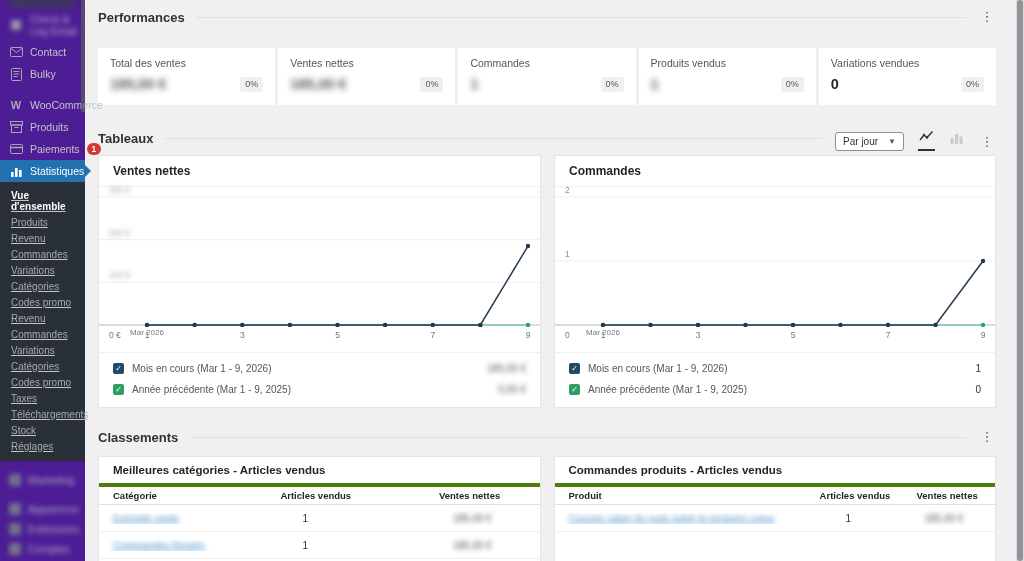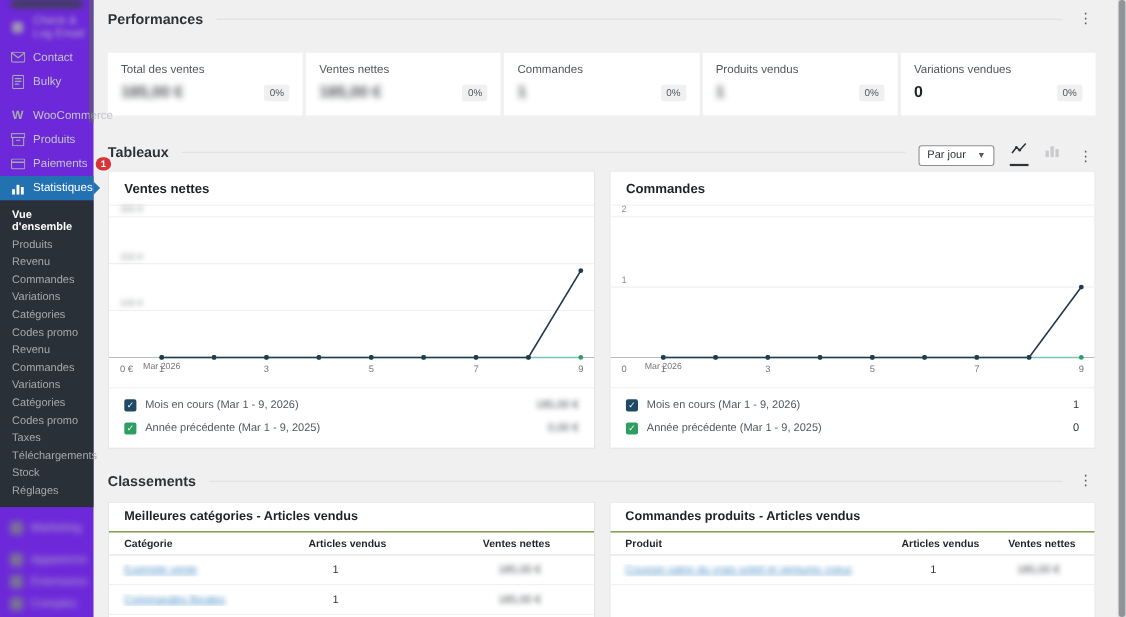--- a/index.html
+++ b/index.html
@@ -5,39 +5,39 @@
   * { margin:0; padding:0; box-sizing:border-box; }
   html,body { width:1024px; height:561px; overflow:hidden;
     font-family:"Liberation Sans","DejaVu Sans",sans-serif;
     background:#f0f0f1; color:#1d2327; }
 
   .blur  { filter:blur(3px); opacity:.8; }
   .blur2 { filter:blur(2.5px); opacity:.85; }
 
   
   #sidebar { position:absolute; left:0; top:0; width:85px; height:561px;
-    background:#6d28d9; color:#c3c4c7; font-size:10.5px; z-index:5; }
+    background:#4c1d95; color:#c3c4c7; font-size:10.5px; z-index:5; }
   .sb-scrollthumb { position:absolute; right:0; top:0; width:4px; height:112px;
     background:#5a6169; opacity:.65; }
   .sb-topfrag { height:7px; margin:0 10px 2px 10px; background:#39414a;
     filter:blur(3px); border-radius:2px; }
   .sb-item { position:relative; display:flex; align-items:center; gap:7px;
     padding:4px 8px 4px 9px; min-height:17px; cursor:pointer; }
   .sb-item .ic { width:14px; height:14px; flex:0 0 14px; display:flex;
     align-items:center; justify-content:center; color:#a7aaad; }
   .sb-item.active { background:#2271b1; color:#fff; }
   .sb-item.active .ic { color:#fff; }
   .sb-item.active::after { content:""; position:absolute; right:-6px; top:50%;
     margin-top:-6px; border:6px solid transparent; border-left-color:#2271b1;
     border-right-width:0; }
   .sb-twoline { line-height:1.15; }
   .sb-sep { height:9px; }
   .sb-badge { background:#d63638; color:#fff; font-size:8.5px; line-height:1;
     padding:2px 5px; border-radius:8px; font-weight:bold; }
-  .sb-sub { background:#293037; padding:5px 0 7px 0; }
+  .sb-sub { background:#293037; padding:5px 0 7px 0;text-decoration:underline; }
   .sb-sub-item { padding:2.5px 10px 2.5px 11px; color:#a5aaae; font-size:10px;
     cursor:pointer; }
   .sb-sub-item.active { color:#fff; font-weight:bold; }
   .sb-bottom .sb-item { filter:blur(2.8px); opacity:.85; }
   .sb-bottom .bic { width:12px; height:12px; background:#7b828a; border-radius:2px;
     flex:0 0 12px; }
   svg.lic { display:block; }
 
   
   #content { position:absolute; left:85px; top:0; width:931px; height:561px;
@@ -90,21 +90,21 @@
   .lg-value { font-size:10px; color:#2c3338; }
 
   
   .cls-head { margin-top:18px; }
   .tables-row { display:flex; gap:13px; margin-top:8px; }
   .table-card { flex:1; background:#fff; border:1px solid #e3e4e6; height:117px; }
   .table-title { padding:7px 14px; font-size:11.5px; font-weight:600; }
   .t-grid { display:grid; align-items:center; }
   .t-left  { grid-template-columns:38% 36% 26%; }
   .t-right { grid-template-columns:57% 22% 21%; }
-  .t-headrow { border-top:1px solid #4d7c0f; border-bottom:1px solid #e0e0e0;
+  .t-headrow { border-top:4px solid #4d7c0f; border-bottom:1px solid #e0e0e0;
     height:22px; font-size:9.5px; font-weight:bold; color:#1d2327; }
   .t-row { height:27px; border-bottom:1px solid #f0f0f1; font-size:10px; }
   .t-cell { padding:0 8px 0 14px; overflow:hidden; white-space:nowrap; }
   .t-link { color:#3582c4; text-decoration:underline; cursor:pointer; }
   .t-num { color:#2c3338; }
 
   
   #scrollbar { position:absolute; right:0; top:0; width:8px; height:561px;
     background:#dcdcde; }
   #scroll-thumb { position:absolute; left:1px; top:0; width:6px; height:561px;

